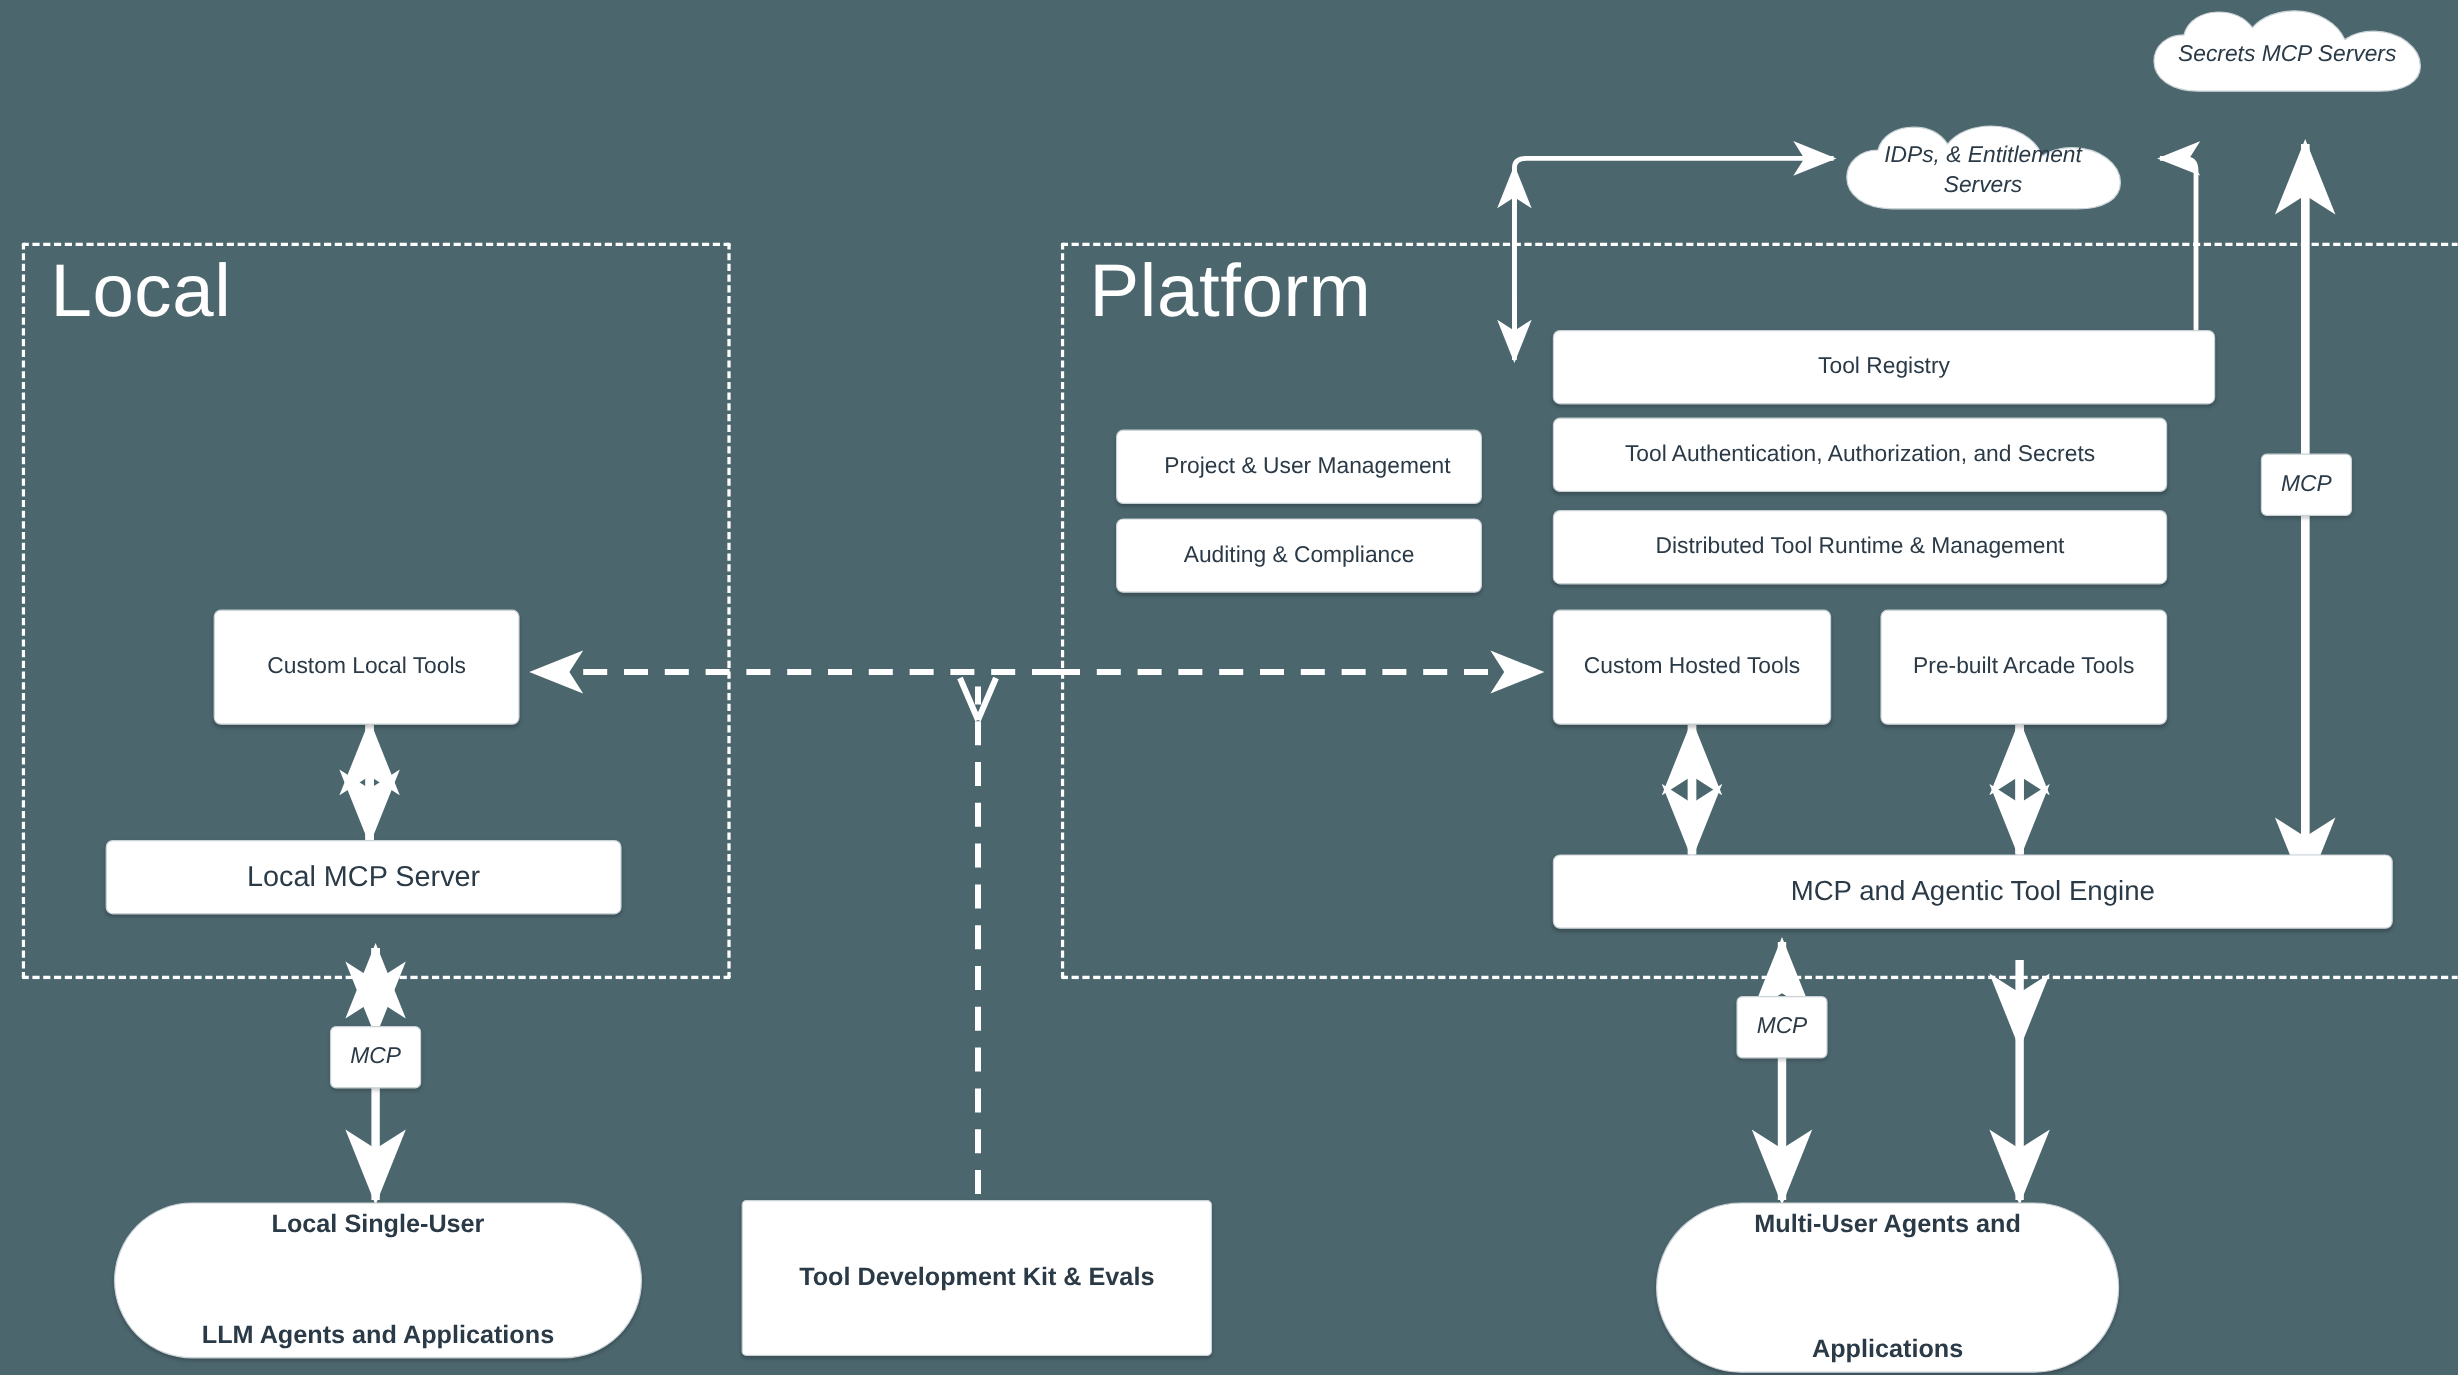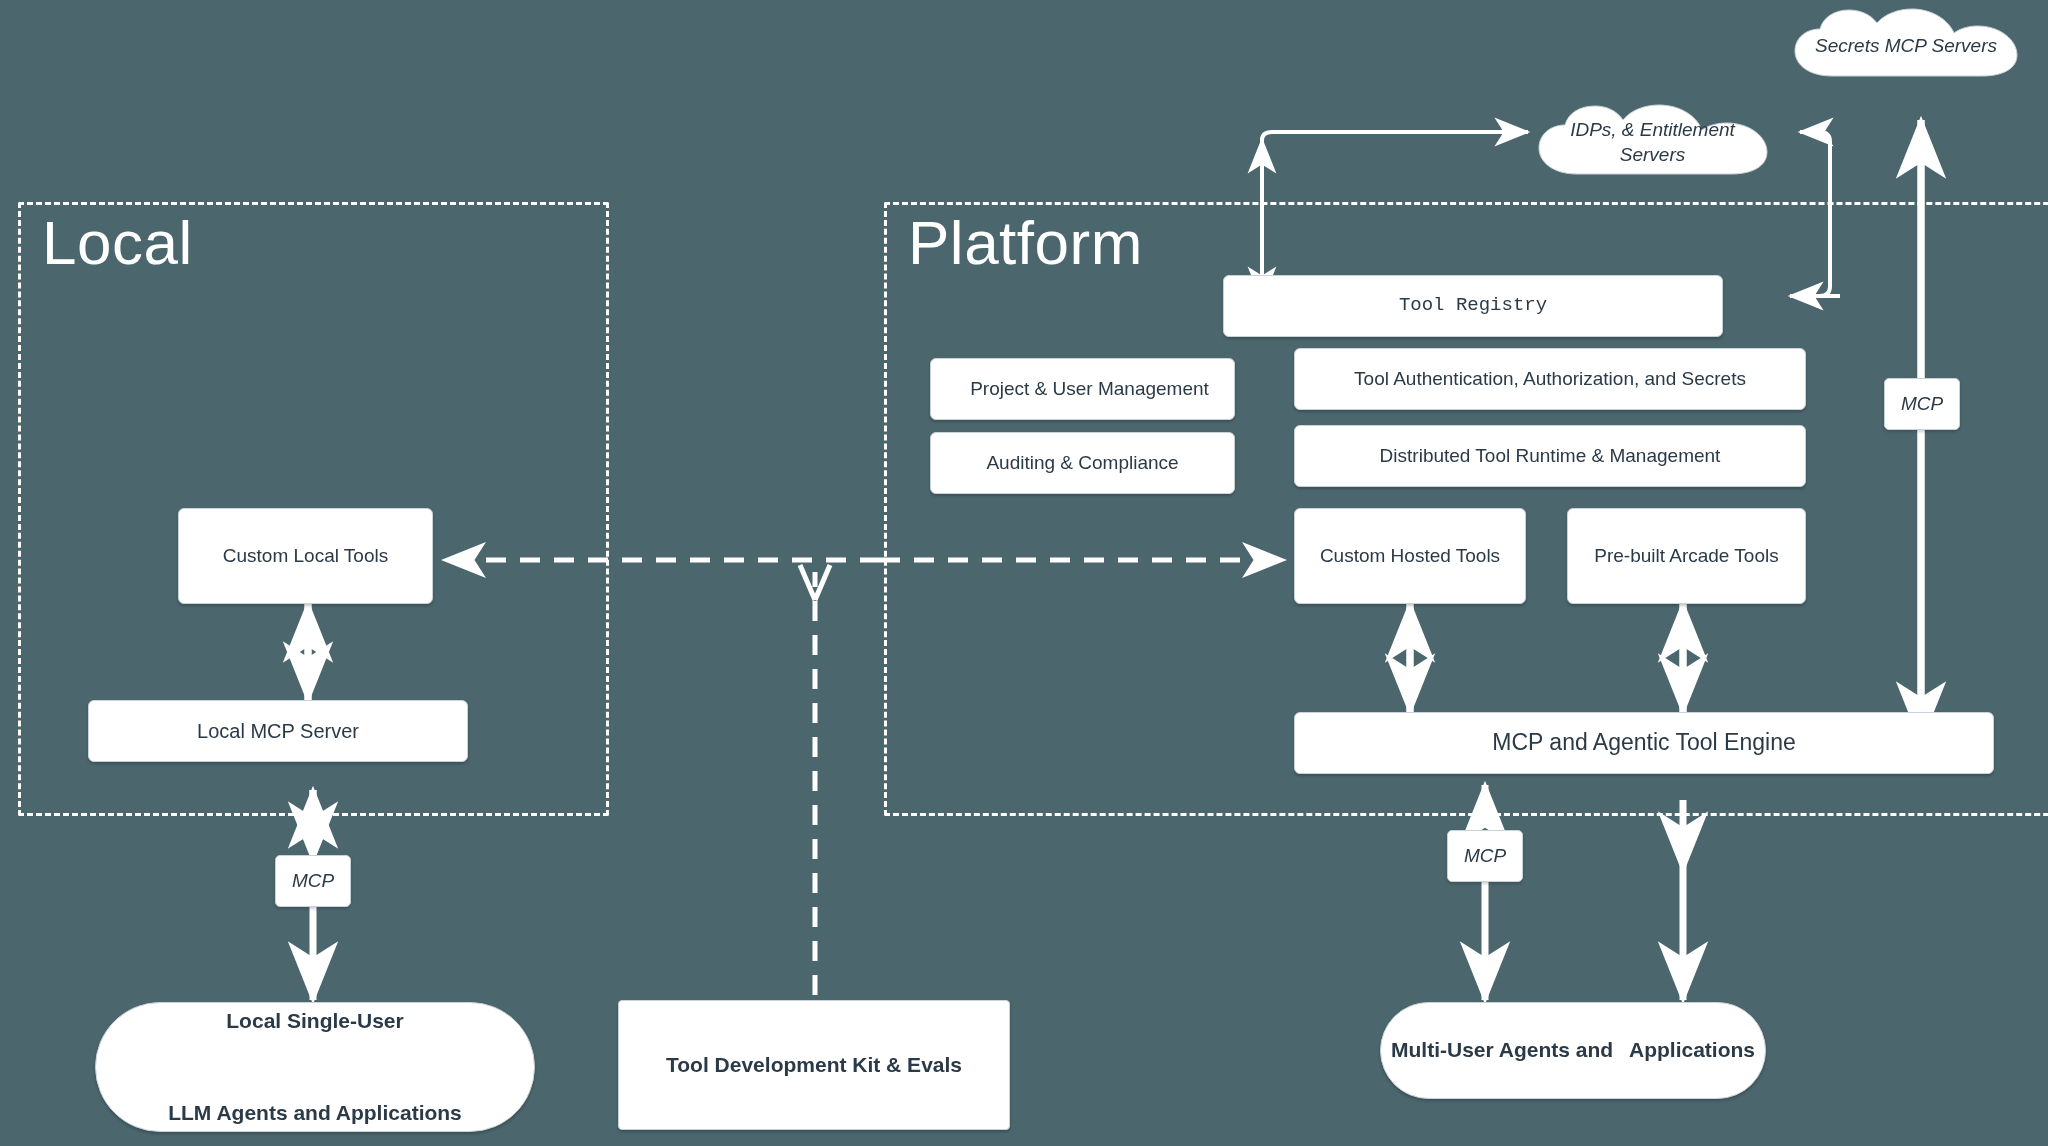--- a/index.html
+++ b/index.html
@@ -176,29 +176,29 @@
     <svg class="cloud-bg" viewBox="0 0 248 76" preserveAspectRatio="none">
       <path d="M50,68 C27,68 13,57 13,43 C13,30 24,21 38,21 C41,9 53,2 67,2
                C79,2 89,7 95,15 C103,6 116,1 130,1 C149,1 166,11 172,25
                C179,20 187,18 196,18 C218,18 235,32 235,47 C235,60 222,68 200,68 Z" fill="#ffffff" stroke="#c9d2d6" stroke-width="1"></path>
     </svg>
     <span class="cloud-label">Secrets MCP Servers</span>
   </div>
 
   <div class="box" style="left:178px;top:508px;width:255px;height:96px;">Custom Local Tools</div>
 
-  <div class="box" style="left:88px;top:700px;width:380px;height:62px;font-size:20px;">Local MCP Server</div>
+  <div class="box" style="left:88px;top:700px;width:430px;height:62px;font-size:24px;">Local MCP Server</div>
 
   <div class="box tag" style="left:275px;top:855px;width:76px;height:52px;">MCP</div>
 
   <div class="box" style="left:930px;top:358px;width:305px;height:62px;padding-left:24px;">Project &amp; User Management</div>
 
   <div class="box" style="left:930px;top:432px;width:305px;height:62px;">Auditing &amp; Compliance</div>
 
-  <div class="box" style="left:1223px;top:275px;width:500px;height:62px;font-family:Liberation Mono, monospace;">Tool Registry</div>
+  <div class="box" style="left:1294px;top:275px;width:552px;height:62px;">Tool Registry</div>
 
   <div class="box" style="left:1294px;top:348px;width:512px;height:62px;">Tool Authentication, Authorization, and Secrets</div>
 
   <div class="box" style="left:1294px;top:425px;width:512px;height:62px;">Distributed Tool Runtime &amp; Management</div>
 
   <div class="box" style="left:1294px;top:508px;width:232px;height:96px;">Custom Hosted Tools</div>
 
   <div class="box" style="left:1567px;top:508px;width:239px;height:96px;">Pre-built Arcade Tools</div>
 
   <div class="box" style="left:1294px;top:712px;width:700px;height:62px;font-size:23px;">MCP and Agentic Tool Engine</div>
@@ -208,18 +208,18 @@
   <div class="box tag" style="left:1447px;top:830px;width:76px;height:52px;">MCP</div>
 
 
   <div class="box pill" style="left:95px;top:1002px;width:440px;height:130px;flex-direction:column;">
     <span>Local Single-User</span>
     <span>LLM Agents and Applications</span>
   </div>
 
   <div class="box rect-bold" style="left:618px;top:1000px;width:392px;height:130px;">Tool Development Kit &amp; Evals</div>
 
-  <div class="box pill" style="left:1380px;top:1002px;width:386px;height:97px;flex-direction:row;">
+  <div class="box pill" style="left:1380px;top:1002px;width:386px;height:142px;flex-direction:column;">
     <span>Multi-User Agents and</span>
     <span>Applications</span>
   </div>
 
 </div>
 
 </body></html>

